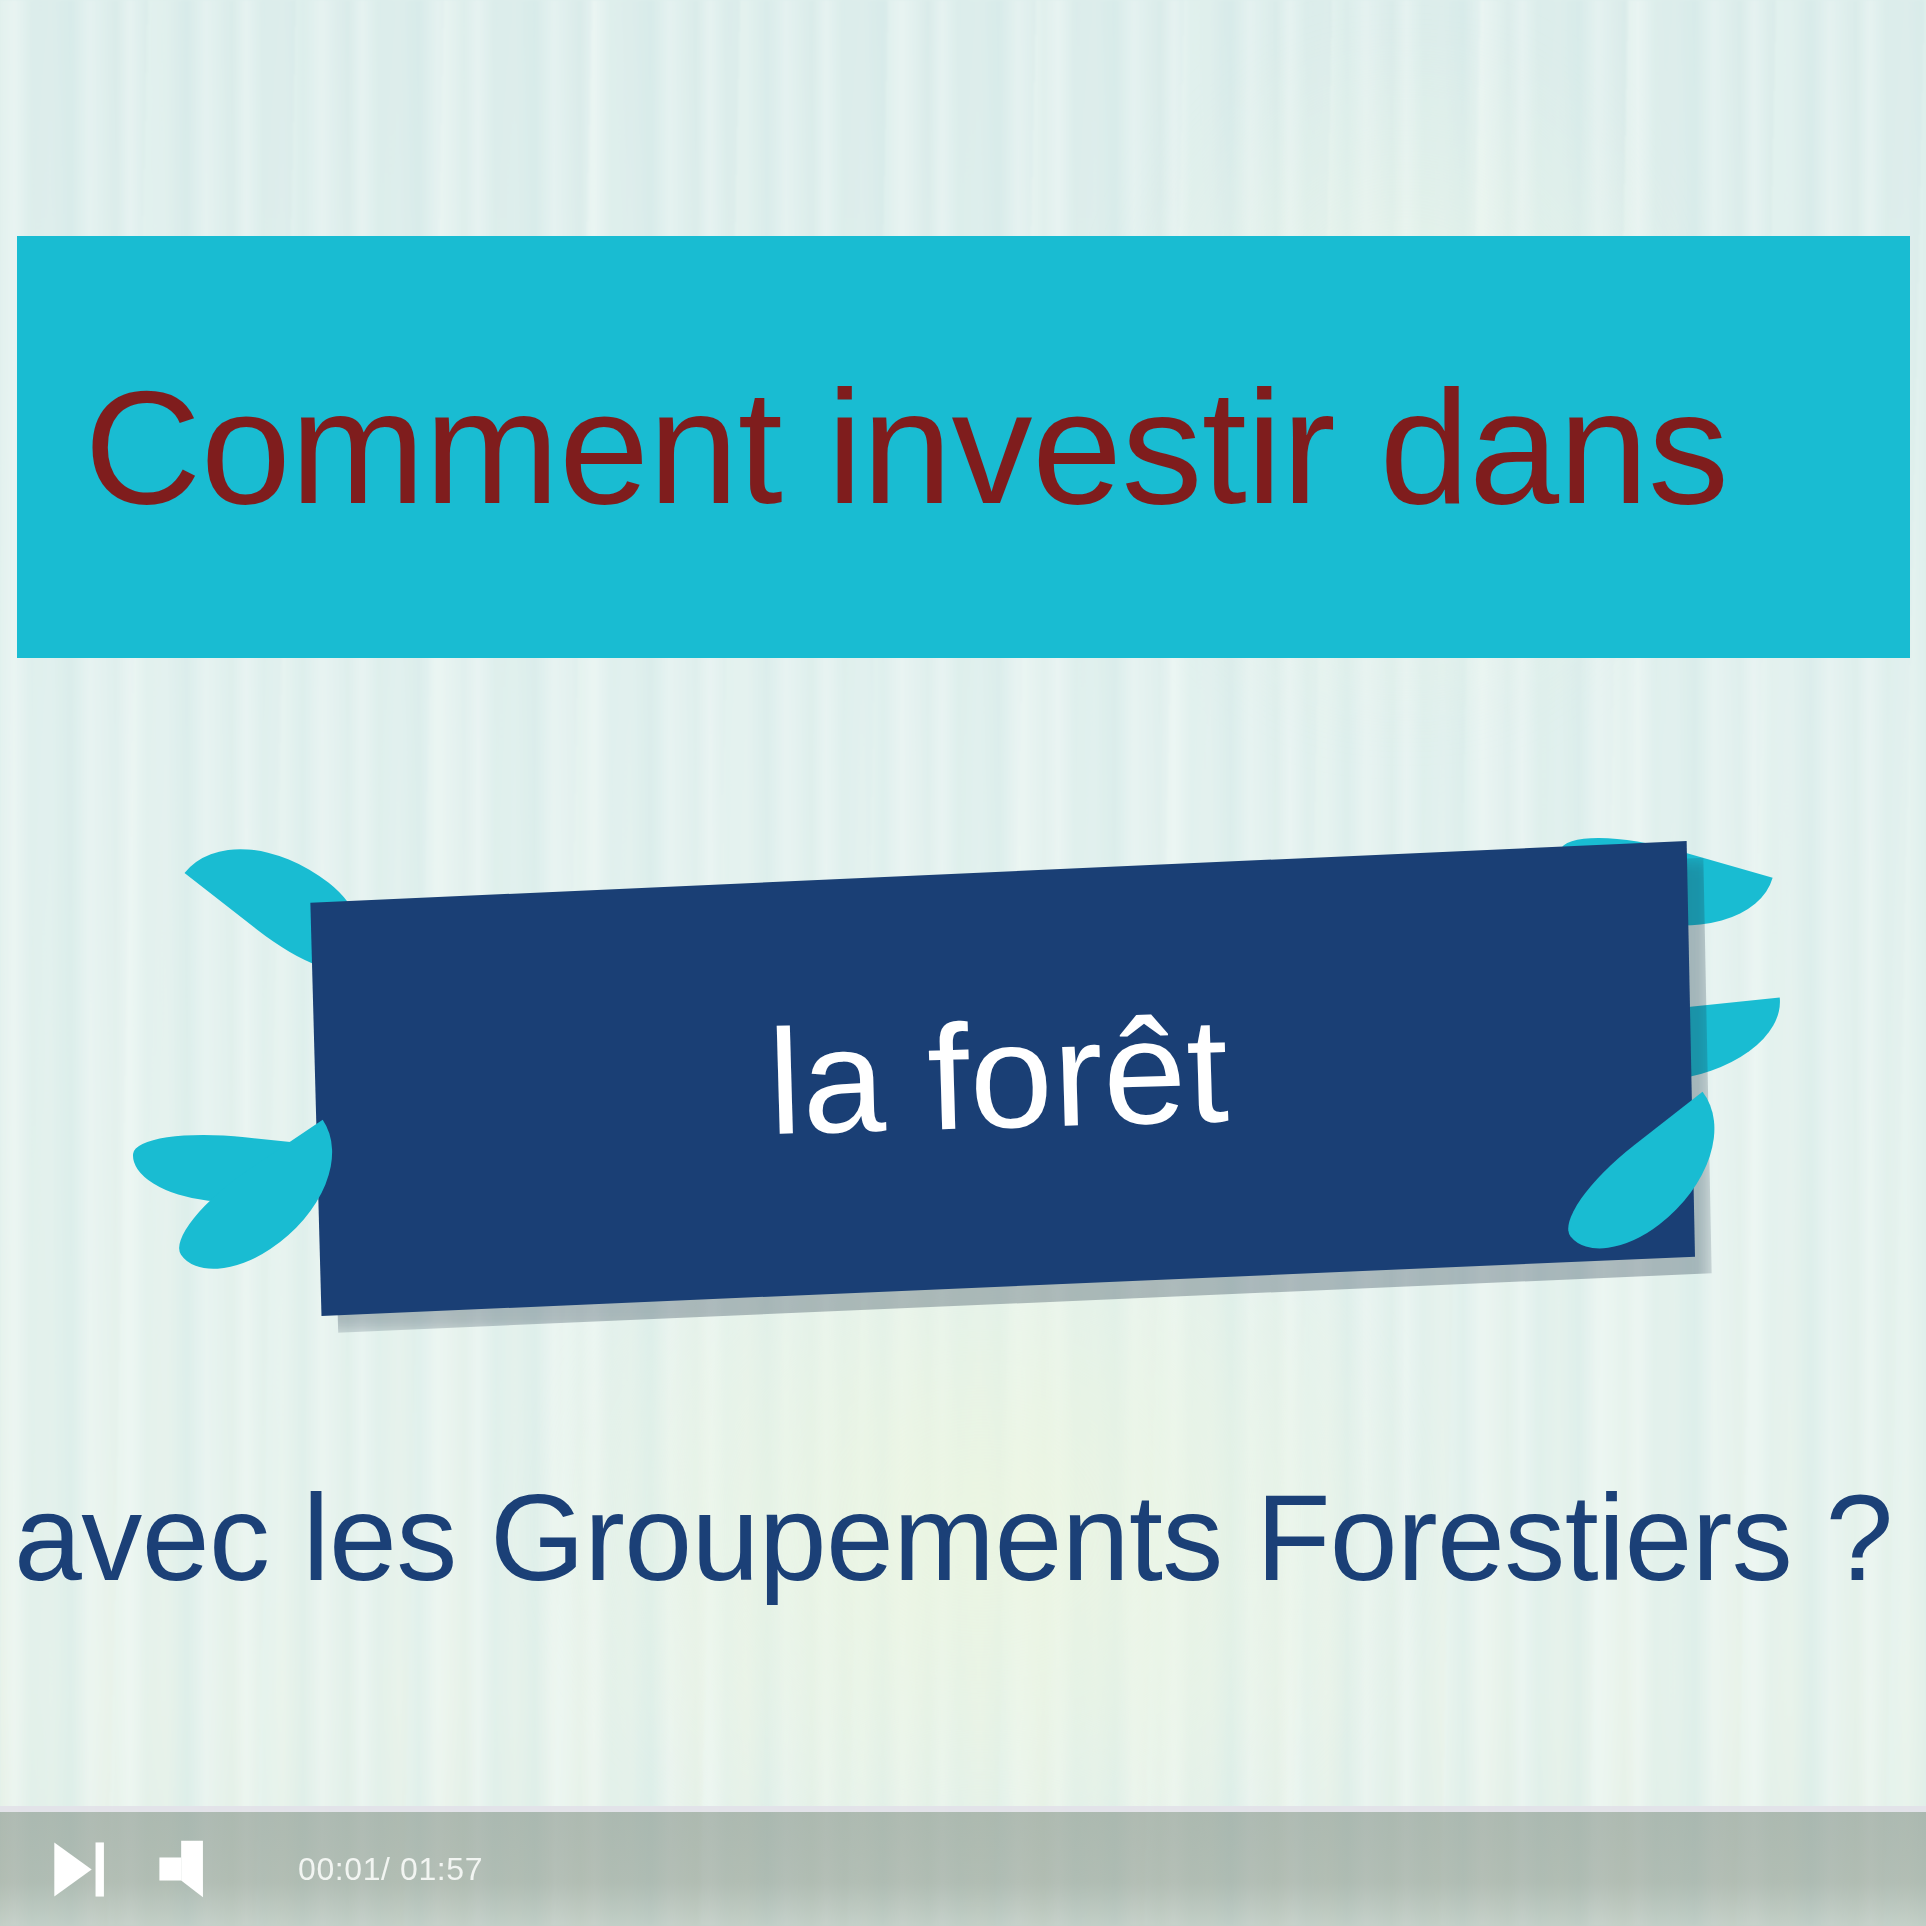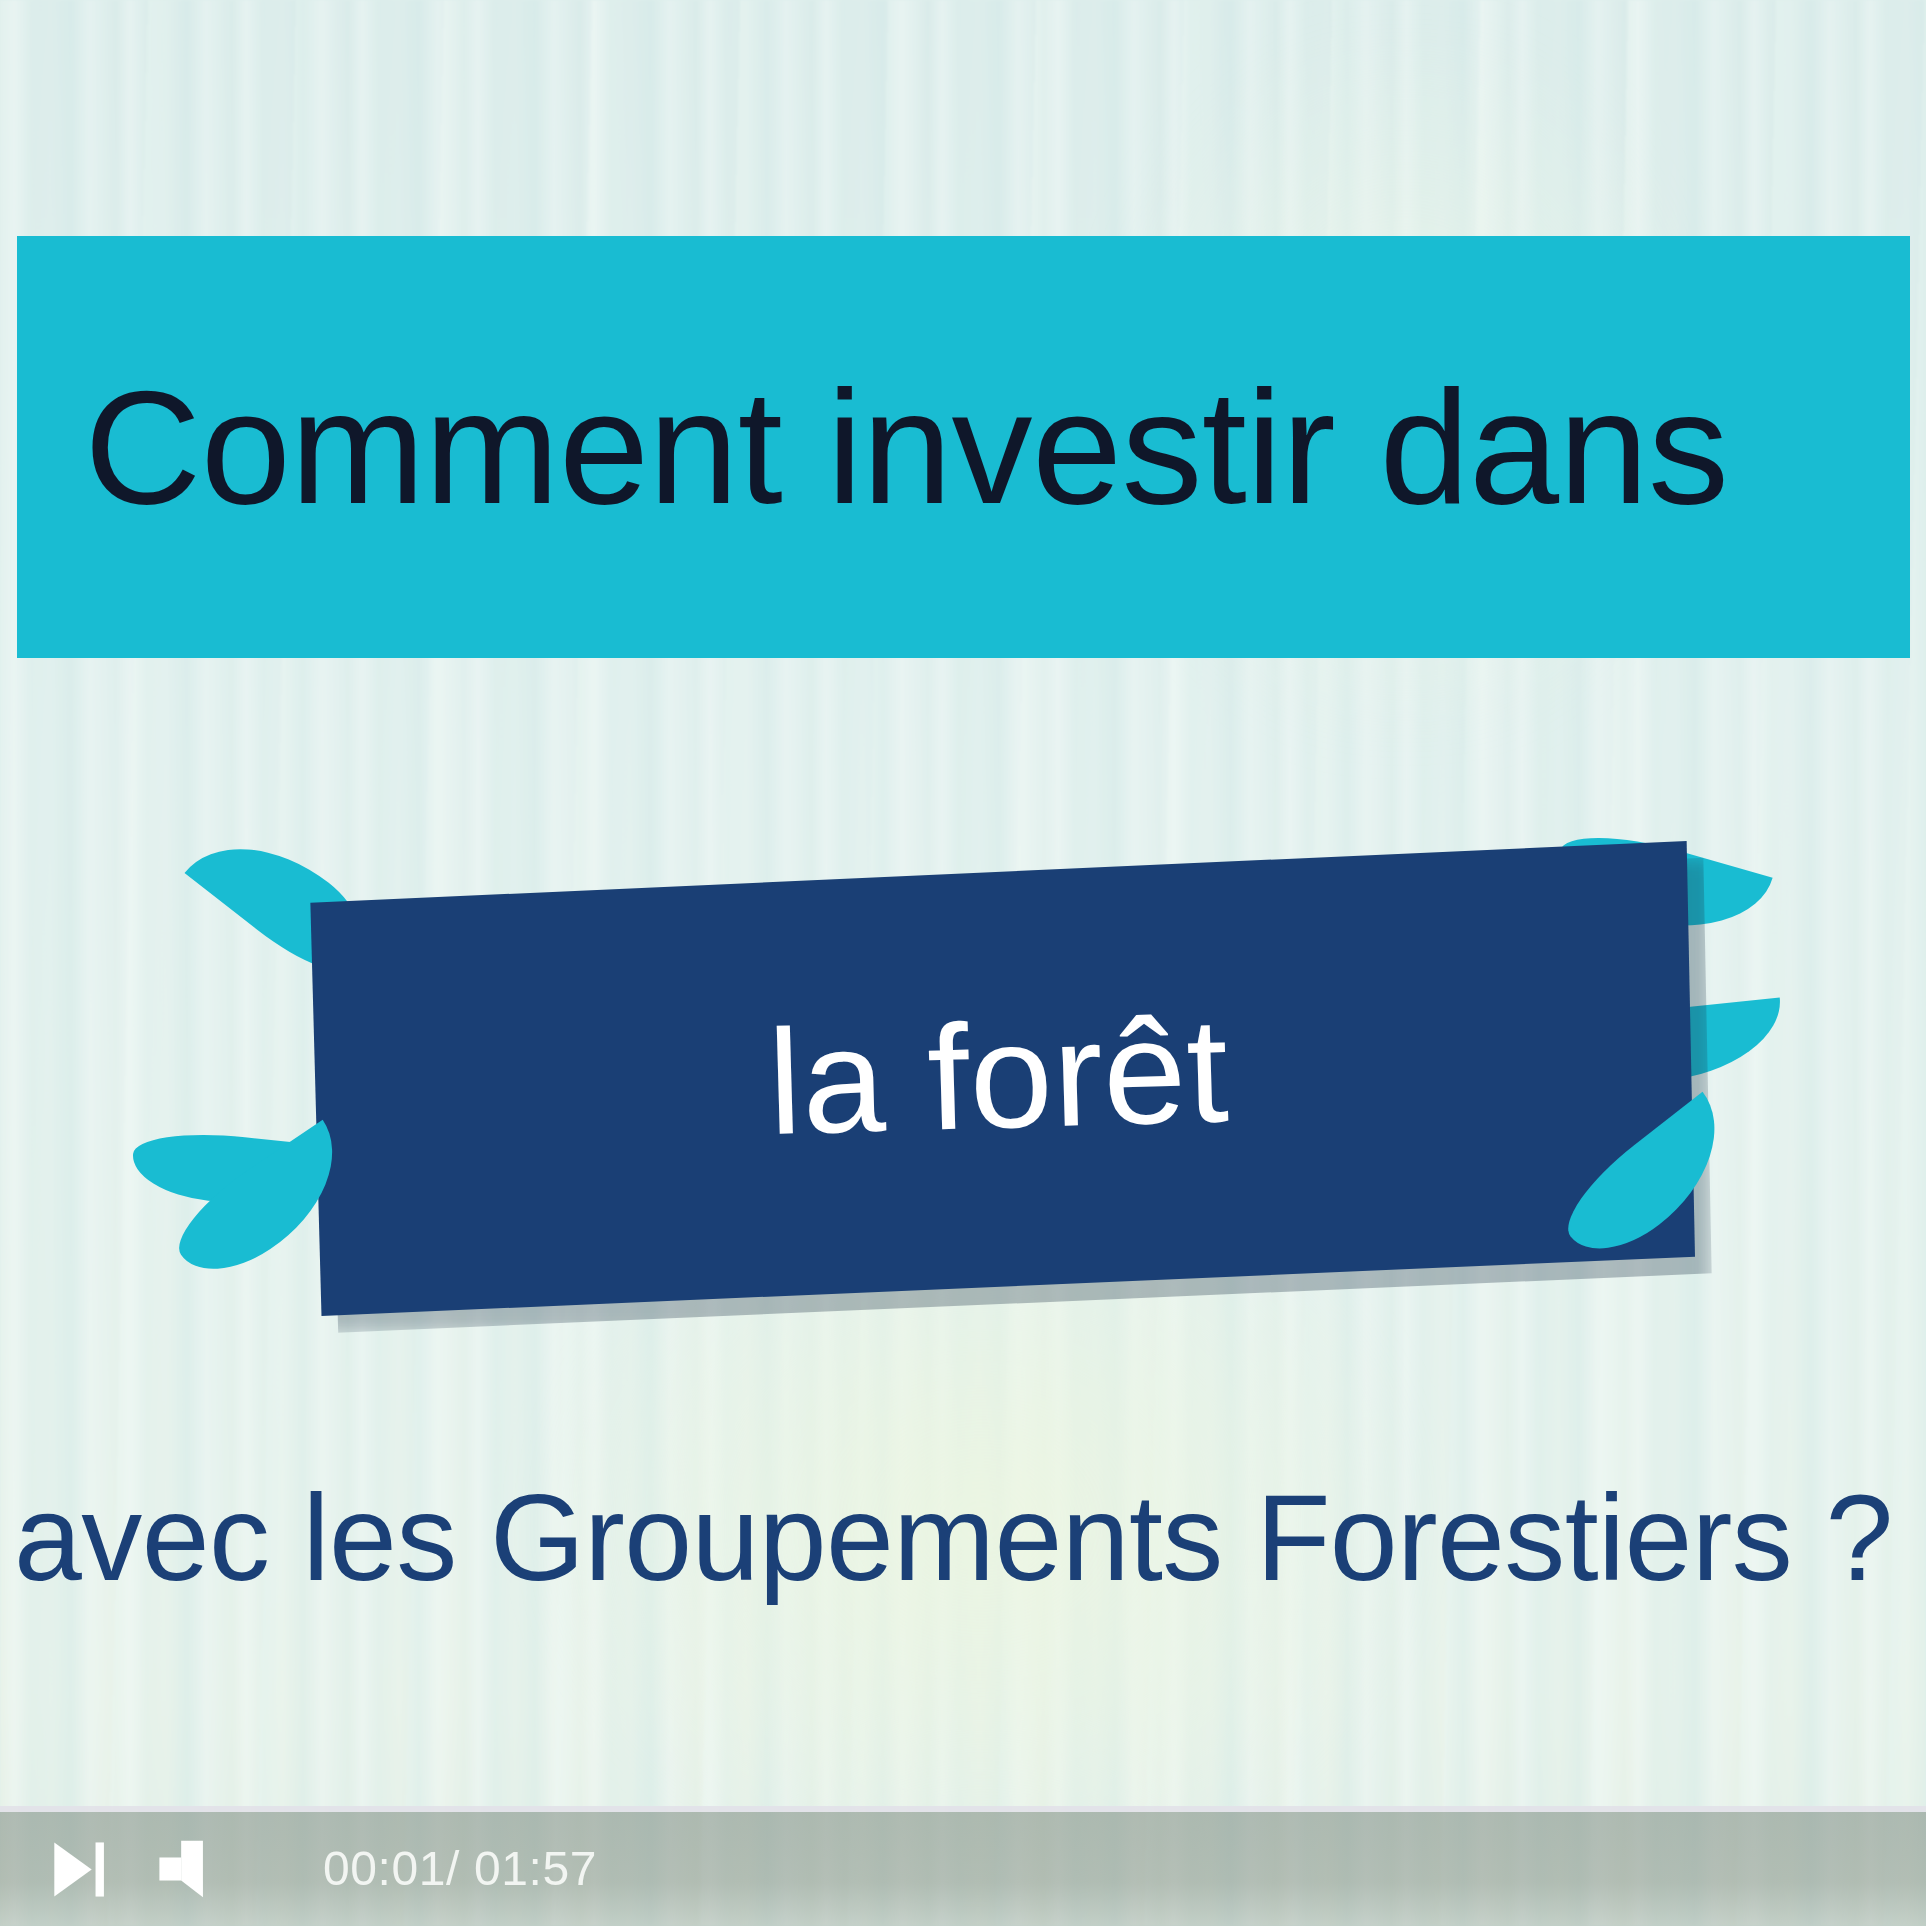--- a/index.html
+++ b/index.html
@@ -87,21 +87,21 @@
     width: 1893px;
     height: 422px;
     background: #19bcd2;
     display: flex;
     align-items: center;
     overflow: hidden;
     box-sizing: border-box;
     padding-left: 67px;
   }
   .title-banner .title-text {
-    color: #0f172a;
+    color: #7f1d1d;
     font-size: 162px;
     line-height: 1;
     font-weight: 400;
     white-space: nowrap;
     letter-spacing: -0.6px;
   }
 
   
   .ribbon-wrap {
     position: absolute;
@@ -223,23 +223,23 @@
   }
   .ctrl {
     display: flex;
     align-items: center;
     justify-content: center;
     height: 71px;
   }
   .ctrl-skip { margin-left: 39px; width: 77px; }
   .ctrl-vol  { margin-left: 33px; width: 71px; }
   .time-text {
-    margin-left: 103px;
+    margin-left: 78px;
     color: #f2f5f2;
-    font-size: 48px;
+    font-size: 32px;
     line-height: 1;
     letter-spacing: 0.6px;
     font-weight: 400;
     white-space: nowrap;
     text-align: right;
   }
 </style>
 </head>
 <body>
 

